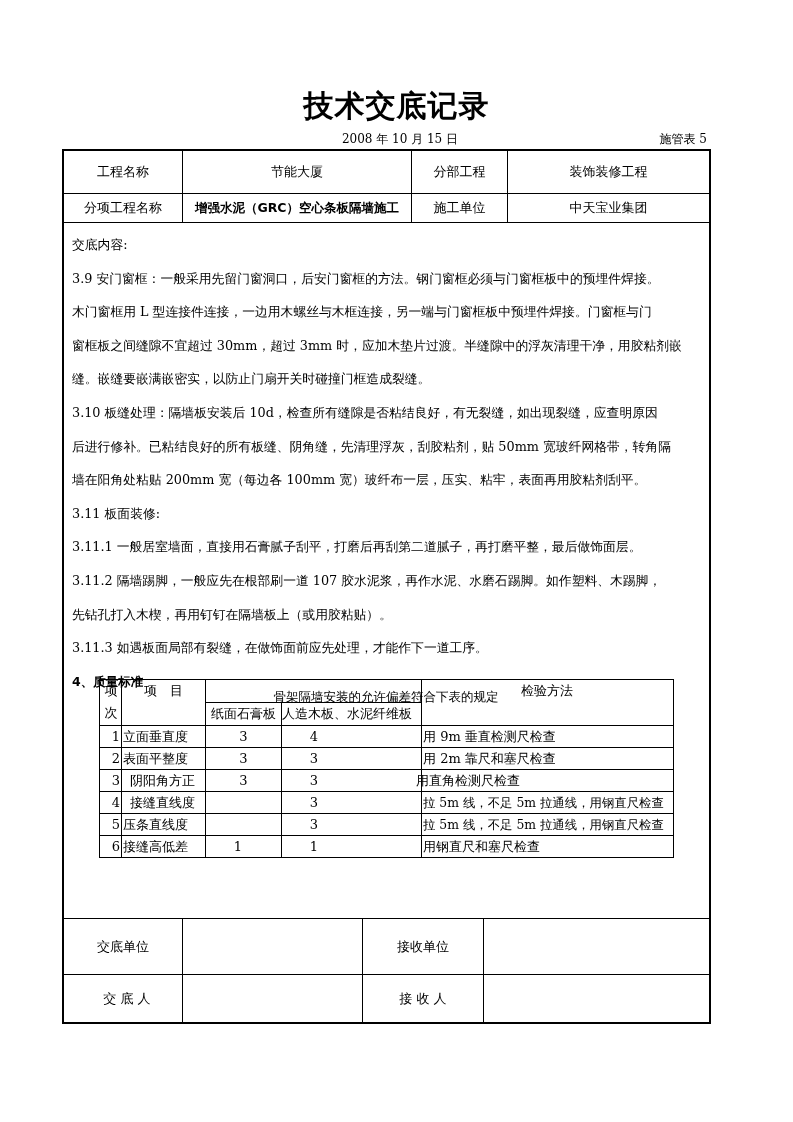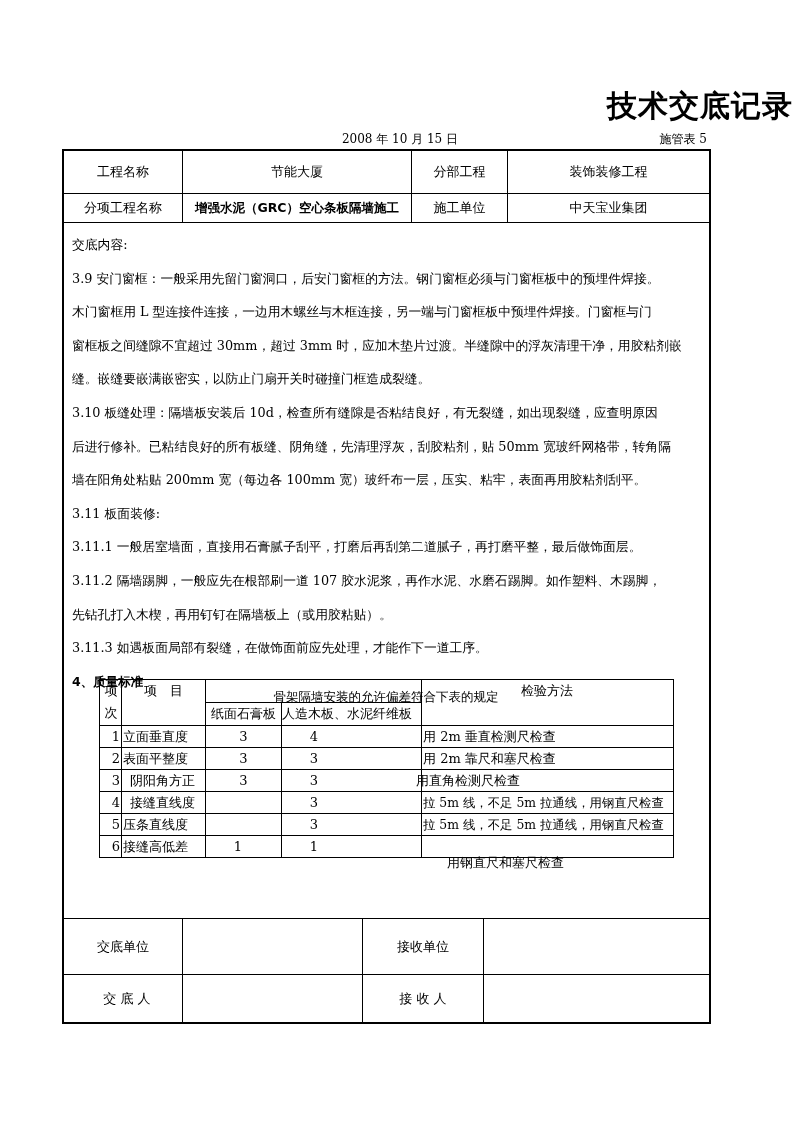--- a/index.html
+++ b/index.html
@@ -1,18 +1,18 @@
 <!DOCTYPE html>
 <html><head>
 <meta charset="utf-8">
 <style>
   html, body { margin: 0; padding: 0; background: #ffffff; }
   body { width: 793px; height: 1122px; position: relative; overflow: hidden;
          font-family: "DejaVu Serif", "Liberation Serif", serif; color: #000; }
-  .title { position: absolute; left: 0; width: 793px; top: 86px; text-align: right;
+  .title { position: absolute; left: 0; width: 793px; top: 86px; text-align: center;
            font-family: "DejaVu Sans", "Liberation Sans", sans-serif; font-weight: bold;
            font-size: 30px; letter-spacing: 1px; }
   .date { position: absolute; left: 300px; width: 200px; top: 131px; text-align: center; font-size: 12px; }
   .form-no { position: absolute; right: 86px; top: 131px; font-size: 12px; }
   .outer { position: absolute; left: 62px; top: 149px; width: 649px; height: 875px;
            border: 2px solid #000; box-sizing: border-box; }
   .cell { position: absolute; box-sizing: border-box; display: flex; align-items: center;
           justify-content: center; font-size: 13px; }
   .hl { position: absolute; height: 1px; background: #000; }
   .vl { position: absolute; width: 1px; background: #000; }
@@ -103,21 +103,21 @@
   <div class="ic" style="left:1px;top:22px;width:20px;text-align:center;">次</div>
   <div class="ic" style="left:22px;top:0;width:83px;text-align:center;">项　目</div>
   <div class="ic" style="left:106px;top:23px;width:75px;text-align:center;">纸面石膏板</div>
   <div class="ic" style="left:182px;top:23px;width:139px;">人造木板、水泥纤维板</div>
   <div class="ic" style="left:322px;top:0;width:250px;text-align:center;">检验方法</div>
 
   <div class="ic" style="left:1px;top:46px;width:19px;text-align:right;">1</div>
   <div class="ic" style="left:23px;top:46px;width:82px;">立面垂直度</div>
   <div class="ic" style="left:106px;top:46px;width:75px;text-align:center;">3</div>
   <div class="ic" style="left:182px;top:46px;width:64px;text-align:center;">4</div>
-  <div class="ic" style="left:323px;top:46px;width:250px;">用 2m 垂直检测尺检查</div>
+  <div class="ic" style="left:323px;top:46px;width:250px;">用 9m 垂直检测尺检查</div>
 
   <div class="ic" style="left:1px;top:68px;width:19px;text-align:right;">2</div>
   <div class="ic" style="left:23px;top:68px;width:82px;">表面平整度</div>
   <div class="ic" style="left:106px;top:68px;width:75px;text-align:center;">3</div>
   <div class="ic" style="left:182px;top:68px;width:64px;text-align:center;">3</div>
   <div class="ic" style="left:323px;top:68px;width:250px;">用 2m 靠尺和塞尺检查</div>
 
   <div class="ic" style="left:1px;top:90px;width:19px;text-align:right;">3</div>
   <div class="ic" style="left:30px;top:90px;width:75px;">阴阳角方正</div>
   <div class="ic" style="left:106px;top:90px;width:75px;text-align:center;">3</div>
@@ -133,14 +133,14 @@
   <div class="ic" style="left:1px;top:134px;width:19px;text-align:right;">5</div>
   <div class="ic" style="left:23px;top:134px;width:82px;">压条直线度</div>
   <div class="ic" style="left:106px;top:134px;width:75px;text-align:center;"></div>
   <div class="ic" style="left:182px;top:134px;width:64px;text-align:center;">3</div>
   <div class="ic" style="left:323px;top:134px;width:250px;font-size:12.4px;">拉 5m 线，不足 5m 拉通线，用钢直尺检查</div>
 
   <div class="ic" style="left:1px;top:156px;width:19px;text-align:right;">6</div>
   <div class="ic" style="left:23px;top:156px;width:82px;">接缝高低差</div>
   <div class="ic" style="left:106px;top:156px;width:64px;text-align:center;">1</div>
   <div class="ic" style="left:182px;top:156px;width:64px;text-align:center;">1</div>
-  <div class="ic" style="left:323px;top:172px;width:250px;padding-left:24px;">用钢直尺和塞尺检查</div>
+  <div class="ic" style="left:323px;top:156px;width:250px;">用钢直尺和塞尺检查</div>
 </div>
 
 </body></html>

